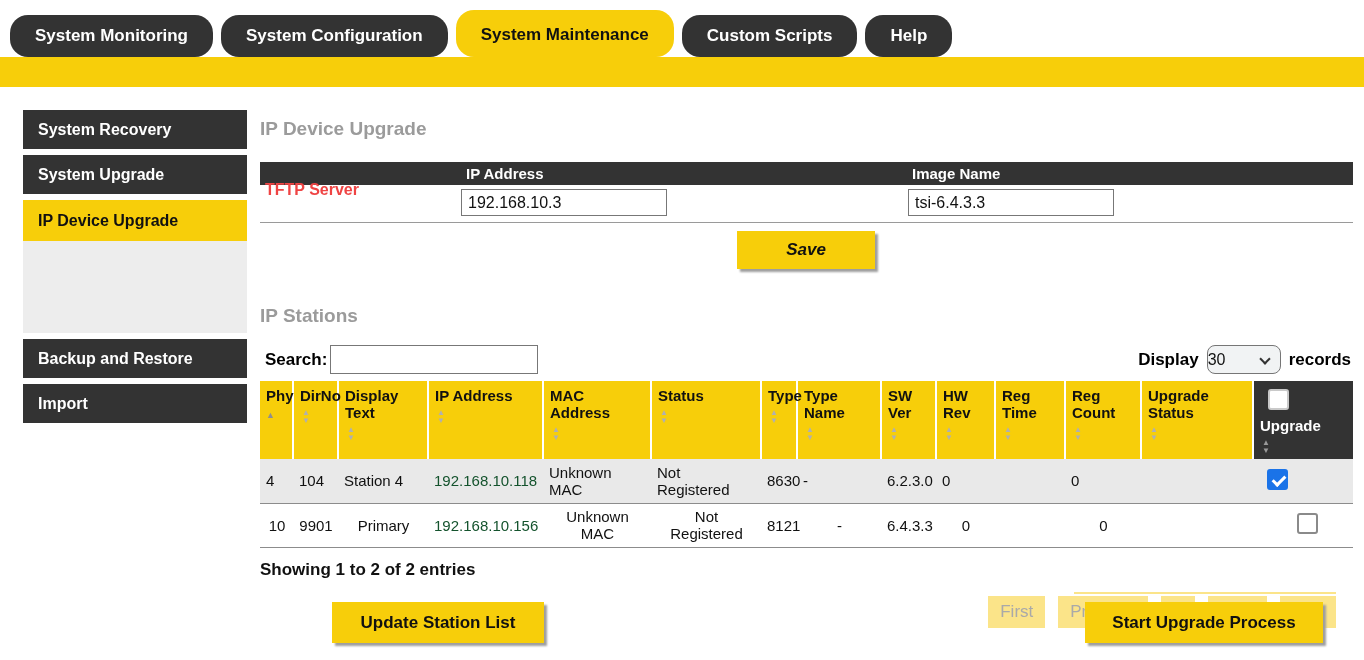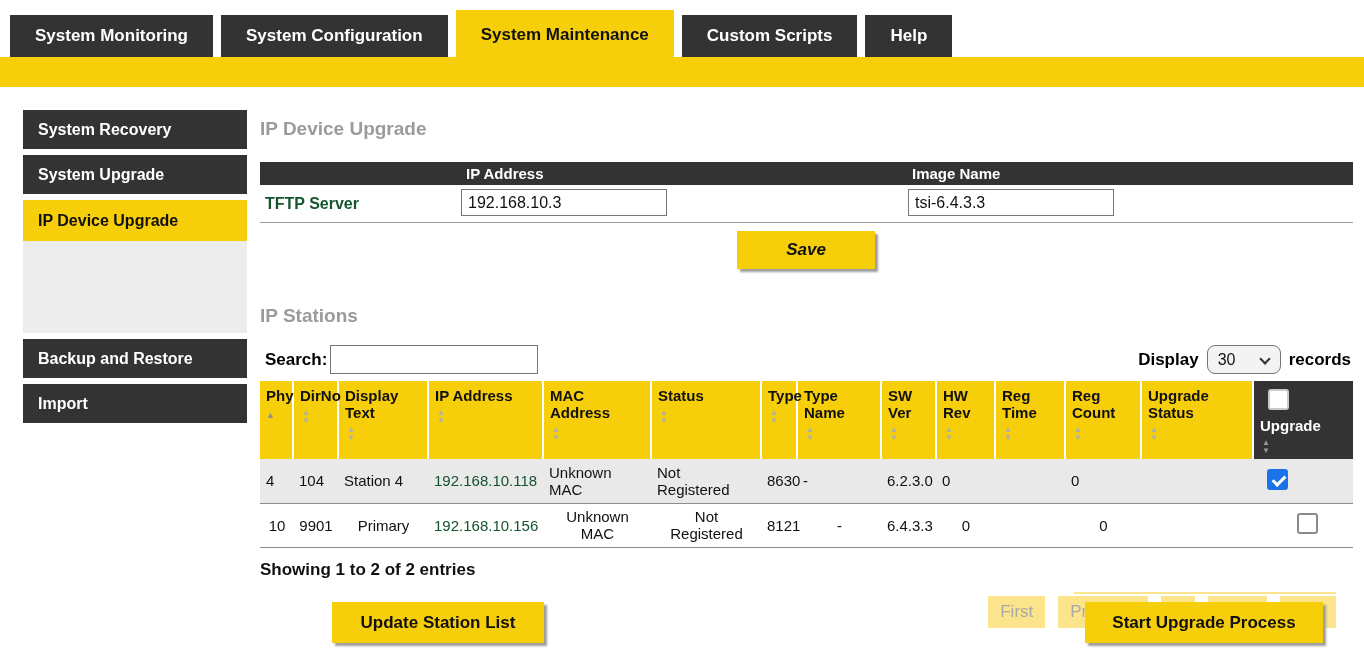--- a/index.html
+++ b/index.html
@@ -3,52 +3,52 @@
 <meta charset="utf-8">
 <style>
   * { margin:0; padding:0; box-sizing:border-box; }
   html,body { background:#fff; }
   body { font-family:"Liberation Sans", sans-serif; }
   #app { position:relative; width:1364px; height:660px; background:#fff; overflow:hidden; }
 
   
   .tabs { position:absolute; left:10px; top:10px; display:flex; gap:8px; align-items:flex-end; }
   .tab { background:#333; color:#fff; font-weight:bold; font-size:17px; height:42px;
-         line-height:42px; padding:0 25px; white-space:nowrap; cursor:pointer; }
+         line-height:42px; padding:0 25px; white-space:nowrap; cursor:pointer;border-radius:18px; }
   .tab.active { background:#f7ce0a; color:#111; height:47px; line-height:50px; }
   .topbar { position:absolute; left:0; top:57px; width:1364px; height:30px; background:#f7ce0a; }
 
   
   .sidebar { position:absolute; left:23px; top:110px; width:224px; }
   .side-item { background:#333; color:#fff; font-weight:bold; font-size:16px; height:39px;
                line-height:39px; padding-left:15px; margin-bottom:6px; cursor:pointer; }
   .side-item.active { background:#f7ce0a; color:#111; height:41px; line-height:41px; margin-bottom:0; }
   .side-filler { background:#ededed; height:92px; margin-bottom:6px; }
 
   
   .main { position:absolute; left:260px; top:0; width:1093px; height:660px; }
   .section-title { position:absolute; left:0; font-size:19px; font-weight:bold; color:#9b9b9b; }
 
   
   .tftp-head { position:absolute; left:0; top:162px; width:1093px; height:23px; background:#333; }
   .tftp-head span { position:absolute; top:3px; color:#fff; font-weight:bold; font-size:15px; }
-  .tftp-label { position:absolute; left:5px; top:195px; font-size:16px; font-weight:bold; color:#14532d; }
+  .tftp-label { position:absolute; left:5px; top:181px; font-size:16px; font-weight:bold; color:#ef4444; }
   .txt-input { border:1px solid #777; background:#fff; font-family:"Liberation Sans",sans-serif;
                font-size:16px; color:#111; padding:2px 6px; height:27px; }
   .tftp-row-border { position:absolute; left:0; top:222px; width:1093px; border-top:1px solid #9a9a9a; }
 
   .ybtn { background:#f7ce0a; border:none; color:#111; font-family:"Liberation Sans",sans-serif;
           font-weight:bold; font-size:17px; box-shadow:3px 3px 2px #9e9e9e; cursor:pointer; }
 
   
   .search-label { position:absolute; left:5px; top:350px; font-size:17px; font-weight:bold; }
   .display-cluster { position:absolute; right:2px; top:345px; display:flex; align-items:center; gap:8px; }
   .display-cluster b { font-size:17px; }
   .select { width:74px; height:29px; background:#f1f3f4; border:1px solid #767676; border-radius:8px;
-            position:relative; font-size:16px; color:#111; line-height:27px; padding-left:10px; cursor:pointer; }
+            position:relative; font-size:16px; color:#111; line-height:27px; cursor:pointer; }
   .chev { position:absolute; right:11px; top:9px; width:8px; height:8px; border-right:2px solid #333;
           border-bottom:2px solid #333; transform:rotate(45deg); }
 
   
   table.stations { position:absolute; left:0; top:381px; width:1093px; border-collapse:collapse;
                    table-layout:fixed; font-size:15px; color:#111; }
   table.stations th { background:#f7ce0a; text-align:left; vertical-align:top; font-size:15px;
                       font-weight:bold; padding:6px 5px 4px 6px; height:77px; border-right:2px solid #fff;
                       cursor:pointer; }
   table.stations th:last-child { border-right:none; background:#333; color:#fff; }

